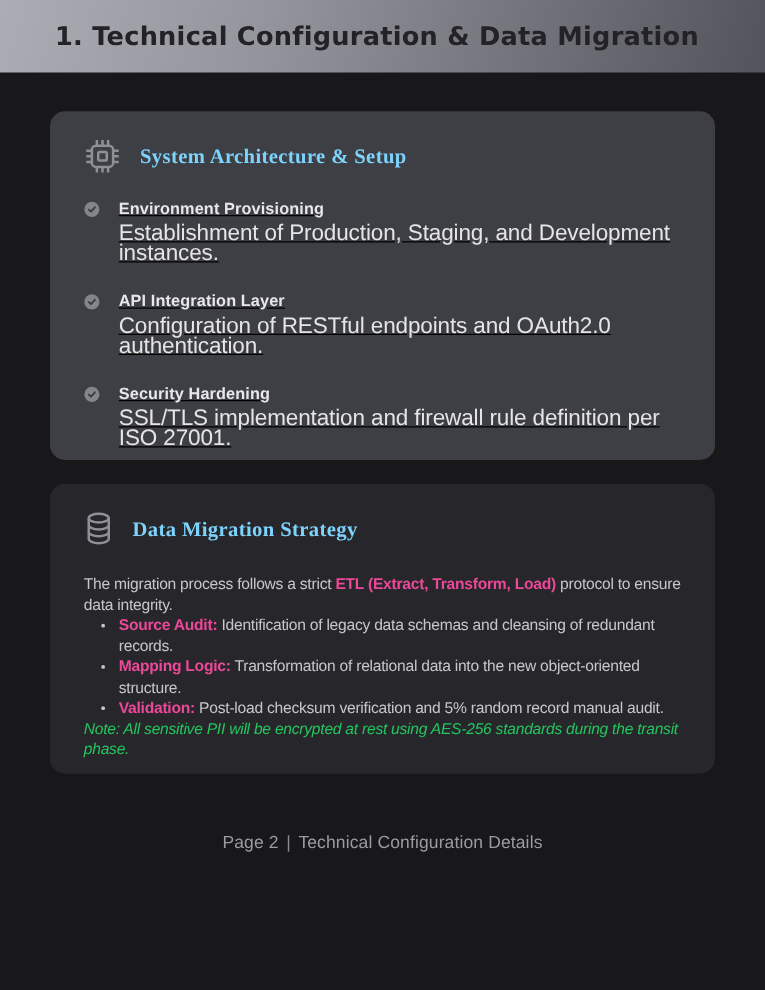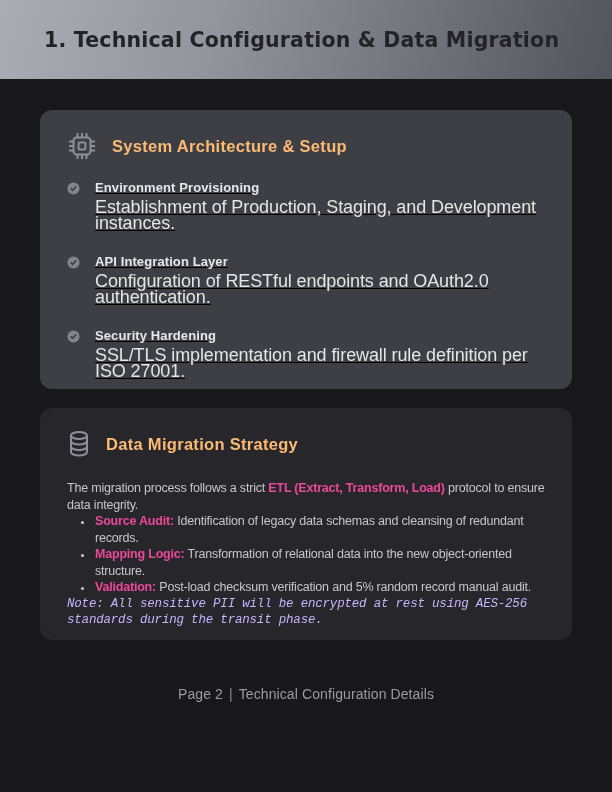--- a/index.html
+++ b/index.html
@@ -6,21 +6,21 @@
   body {
     width:612px; height:792px;
     background:#18181a;
     font-family:"Liberation Sans", sans-serif;
     overflow:hidden;
   }
   .page { width:612px; height:792px; position:relative; }
 
   
   .page-header {
-    height:79px;
+    height:58px;
     background:linear-gradient(105deg, #abacb4 0%, #94949c 35%, #53535b 100%);
     display:flex; align-items:center;
     padding:0 30px 0 44px; box-sizing:border-box;
   }
   .page-header h1 {
     margin:0;
     font-family:"DejaVu Sans", sans-serif;
     font-size:20.5px; font-weight:bold;
     color:#232327; letter-spacing:0.2px;
   }
@@ -38,23 +38,23 @@
     padding:21px 27px;
   }
   .card-migration {
     margin-top:19px; height:232px;
     background:#27272b;
     padding:22px 27px;
   }
   .card-head { display:flex; align-items:center; gap:15px; }
   .card-head .icon-wrap { flex:0 0 auto; display:flex; }
   .card-title {
-    font-family:Liberation Sans, sans-serif;
+    font-family:Liberation Serif, serif;
     font-size:16.5px; font-weight:bold;
-    color:#fdba74; letter-spacing:0.3px;
+    color:#7dd3fc; letter-spacing:0.3px;
   }
 
   
   .items { margin-top:19px;text-decoration:underline; }
   .item { display:flex; gap:15px; margin-bottom:23px; }
   .item-check { flex:0 0 13px; margin-top:2px; }
   .item-title {
     font-size:13px; font-weight:bold;
     color:#e8e8ec; line-height:16px; letter-spacing:0.1px;
   }
@@ -69,21 +69,21 @@
     font-size:12.5px; line-height:16.5px;
     color:#c6c6cb; letter-spacing:-0.2px;
   }
   .migration-body p { margin:0; }
   .migration-body strong { color:#ec4899; font-weight:bold; }
   .migration-body ul {
     margin:0; padding-left:27px;
   }
   .migration-body li { padding-left:1px; }
   .migration-body li::marker { color:#c6c6cb; font-size:11px; }
-  .note { font-style:italic; color:#c4b5fd;font-family:Liberation Mono, monospace; }
+  .note { font-style:italic; color:#22c55e; }
 
   
   .page-footer {
     margin-top:46px;
     text-align:center;
     font-size:14px; color:#9b9ba1; letter-spacing:0.1px;
   }
   .page-footer .sep { margin:0 6px; color:#8a8a90; }
 
   svg { display:block; }

